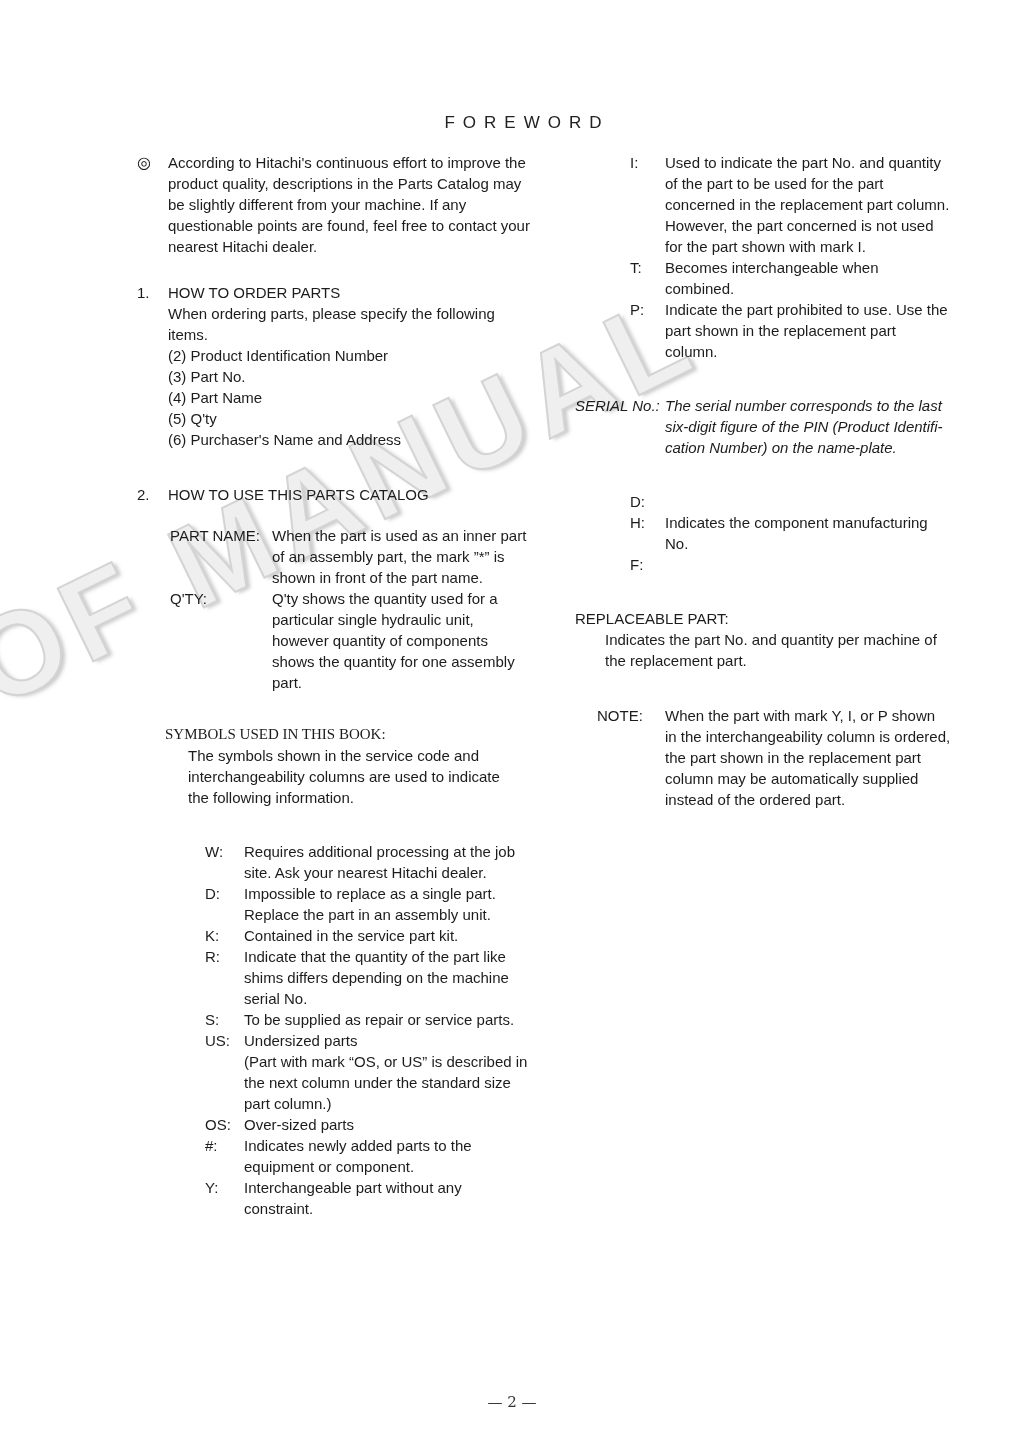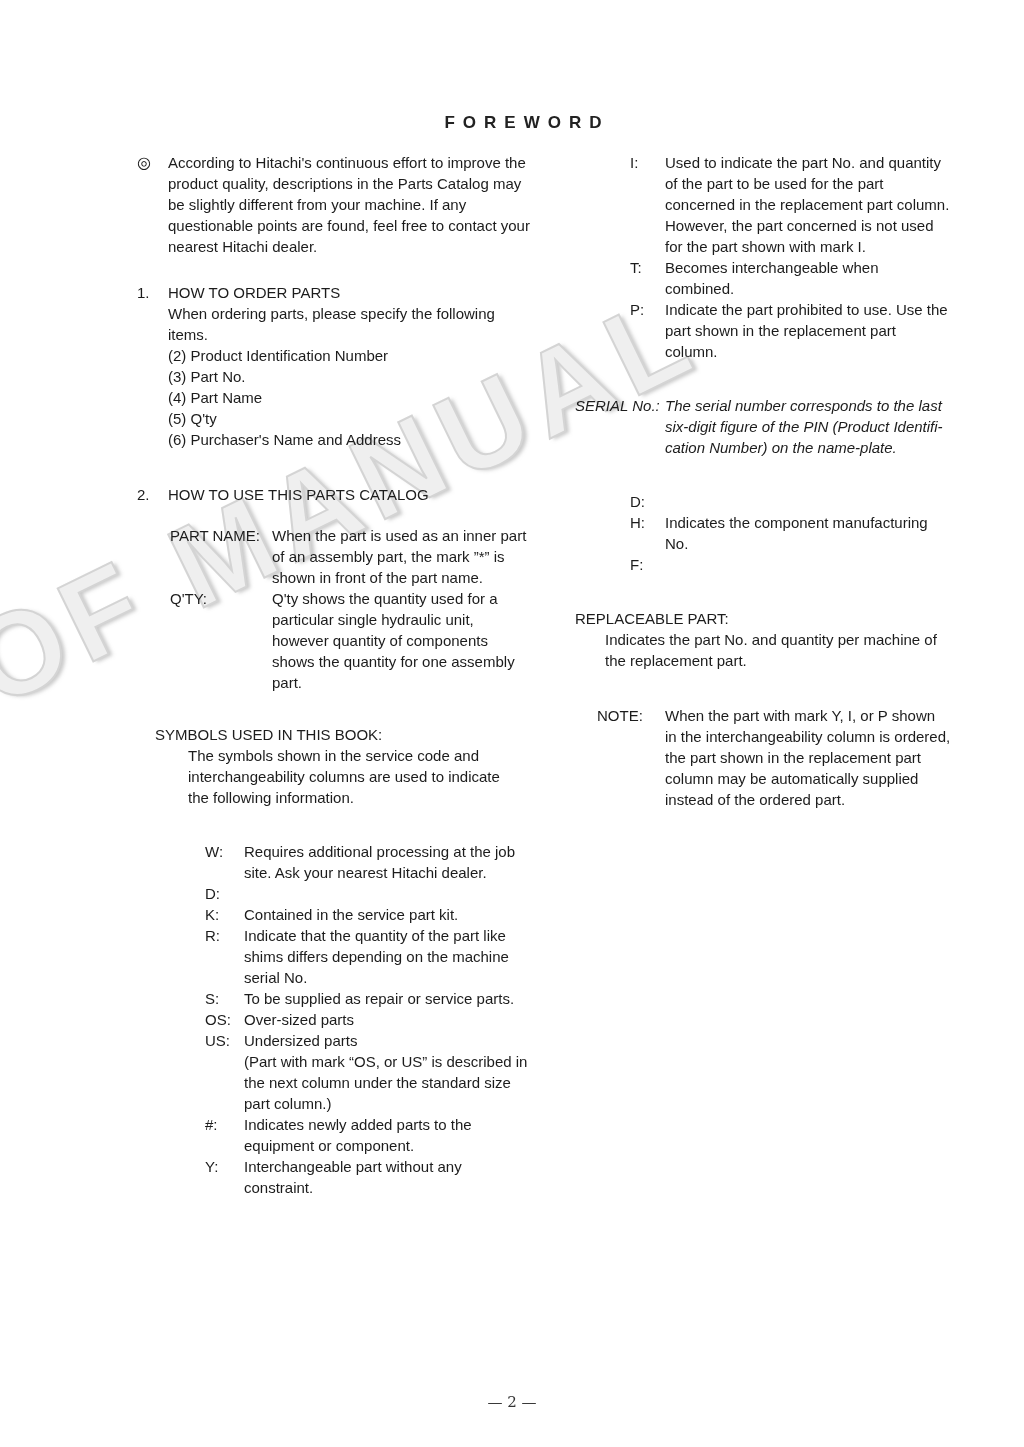--- a/index.html
+++ b/index.html
@@ -26,38 +26,38 @@
     -webkit-text-stroke:2px #d4d4d4;
     text-shadow:3px 3px 4px rgba(150,150,150,.5), -1px -1px 1px #ffffff;
     z-index:0;
     user-select:none;
   }
   .content { position:relative; z-index:1; }
   .title {
     position:absolute; top:112px; left:0; right:0;
     margin:0 0 0 30px;
     text-align:center;
-    font-size:17px; font-weight:700;
+    font-size:17px; font-weight:400;
     letter-spacing:8px;
     color:#222;
   }
   .col-left  { position:absolute; left:137px; top:152px; width:398px; }
   .col-right { position:absolute; left:575px; top:152px; width:392px; }
   .pre { white-space:pre-line; margin:0; }
   
   .intro-row { display:grid; grid-template-columns:31px 1fr; margin-bottom:25px; }
   .bullet { font-size:16px; }
   .sec-head { display:grid; grid-template-columns:31px 1fr; }
   .sec-indent { margin-left:31px; }
   .items { list-style:none; margin:0 0 0 31px; padding:0; }
   .sec2 { margin-top:34px; }
   .defs { margin-left:33px; margin-top:20px; }
   .def-row { display:grid; grid-template-columns:102px 1fr; }
   .symbols { margin-top:31px; }
-  .sym-head { margin-left:18px; }
+  .sym-head { margin-left:28px;font-family:Liberation Serif, serif; }
   .sym-intro { margin-left:51px; width:333px; }
   .sym-items { margin-left:68px; margin-top:33px; }
   .sym-row { display:grid; grid-template-columns:39px 1fr; }
   
   .marks { margin-left:55px; }
   .mark-row { display:grid; grid-template-columns:35px 1fr; }
   .serial-row { display:grid; grid-template-columns:90px 1fr; margin-top:33px;font-style:italic; }
   .marks2 { margin-left:55px; margin-top:33px; }
   .replaceable { margin-top:33px; }
   .replace-body { margin-left:30px; }
@@ -136,45 +136,47 @@
 interchangeability columns are used to indicate
 the following information.</p>
         <div class="sym-items">
           <div class="sym-row">
             <span>W:</span>
             <p class="pre">Requires additional processing at the job
 site. Ask your nearest Hitachi dealer.</p>
           </div>
           <div class="sym-row">
             <span>D:</span>
+            <p class="pre">Impossible to replace as a single part.
+Replace the part in an assembly unit.</p>
           </div>
           <div class="sym-row">
             <span>K:</span>
             <p class="pre">Contained in the service part kit.</p>
           </div>
           <div class="sym-row">
             <span>R:</span>
             <p class="pre">Indicate that the quantity of the part like
 shims differs depending on the machine
 serial No.</p>
           </div>
           <div class="sym-row">
             <span>S:</span>
             <p class="pre">To be supplied as repair or service parts.</p>
-          </div>
-          <div class="sym-row">
-            <span>OS:</span>
-            <p class="pre">Over-sized parts</p>
           </div>
           <div class="sym-row">
             <span>US:</span>
             <p class="pre">Undersized parts
 (Part with mark “OS, or US” is described in
 the next column under the standard size
 part column.)</p>
+          </div>
+          <div class="sym-row">
+            <span>OS:</span>
+            <p class="pre">Over-sized parts</p>
           </div>
           <div class="sym-row">
             <span>#:</span>
             <p class="pre">Indicates newly added parts to the
 equipment or component.</p>
           </div>
           <div class="sym-row">
             <span>Y:</span>
             <p class="pre">Interchangeable part without any
 constraint.</p>

